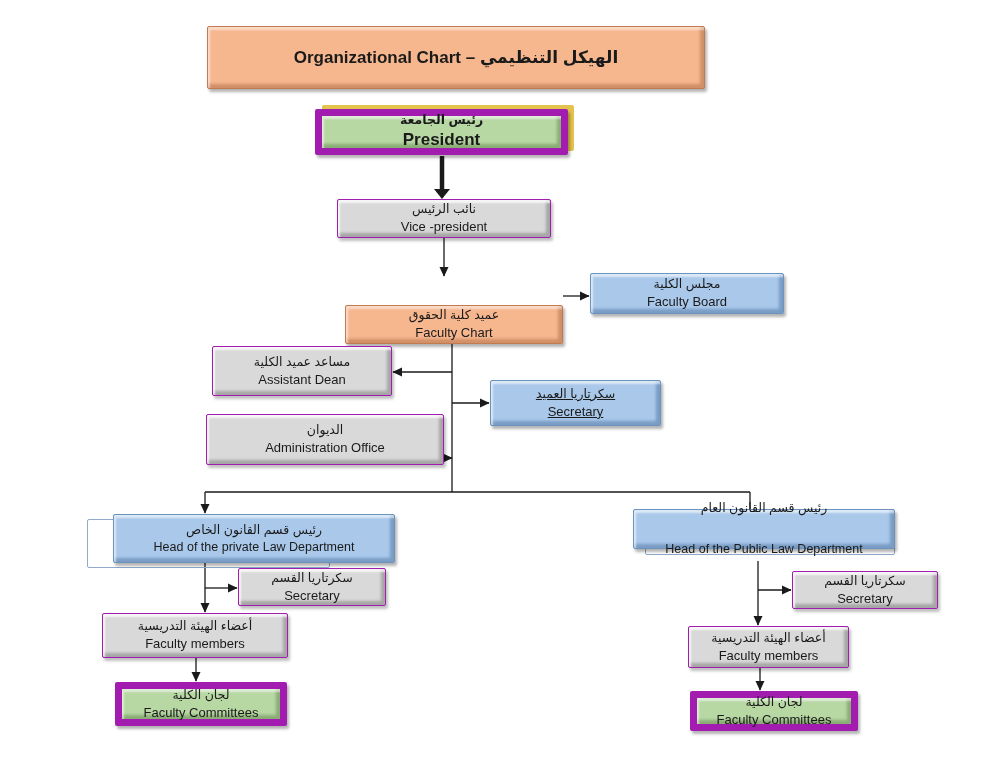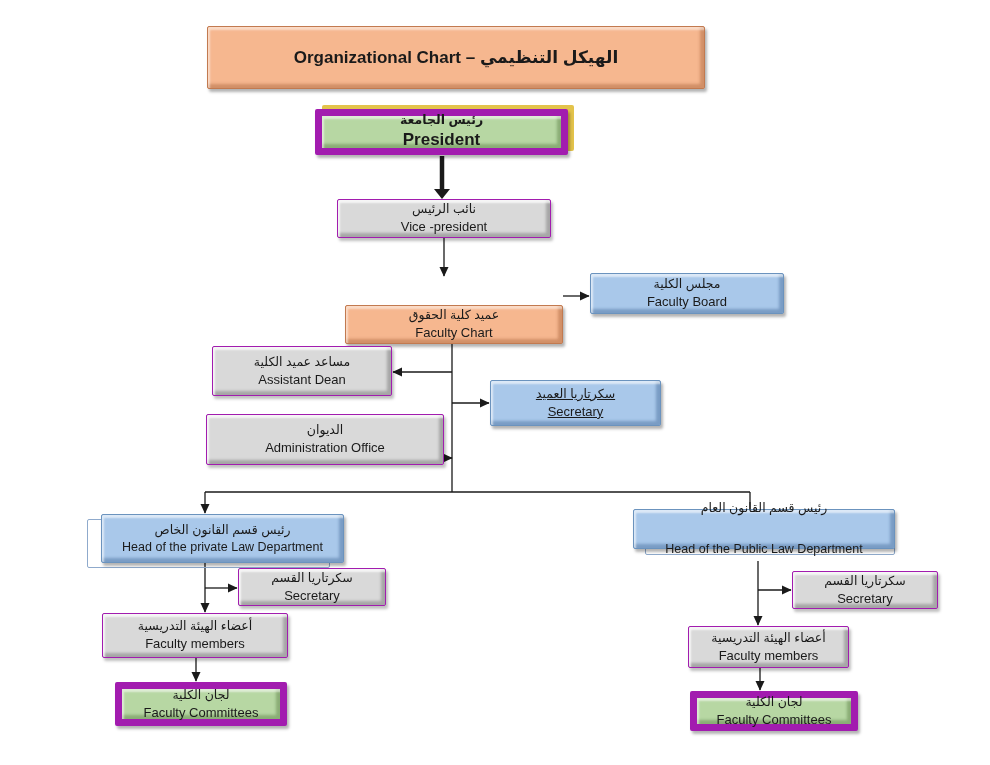--- a/index.html
+++ b/index.html
@@ -115,21 +115,21 @@
     <div class="ar" dir="rtl">سكرتاريا العميد</div>
     <div class="en">Secretary</div>
   </div>
 
   <div class="node gray" style="left:206px;top:414px;width:238px;height:51px;">
     <div class="ar" dir="rtl">الديوان</div>
     <div class="en">Administration Office</div>
   </div>
 
   <div class="ghost" style="left:87px;top:519px;width:243px;height:49px;"></div>
-  <div class="node blue" style="left:101px;top:514px;width:243px;height:49px;justify-content:center;">
+  <div class="node blue" style="left:113px;top:514px;width:282px;height:49px;justify-content:center;">
     <div class="ar" dir="rtl">رئيس قسم القانون الخاص</div>
     <div class="en" style="font-size:12.5px">Head of the private Law Department</div>
   </div>
 
   <div class="ghost" style="left:645px;top:514px;width:250px;height:41px;"></div>
   <div class="node blue" style="left:633px;top:509px;width:262px;height:40px;gap:24px;">
     <div class="ar" dir="rtl">رئيس قسم القانون العام</div>
     <div class="en" style="font-size:12.5px">Head of the Public Law Department</div>
   </div>
 

